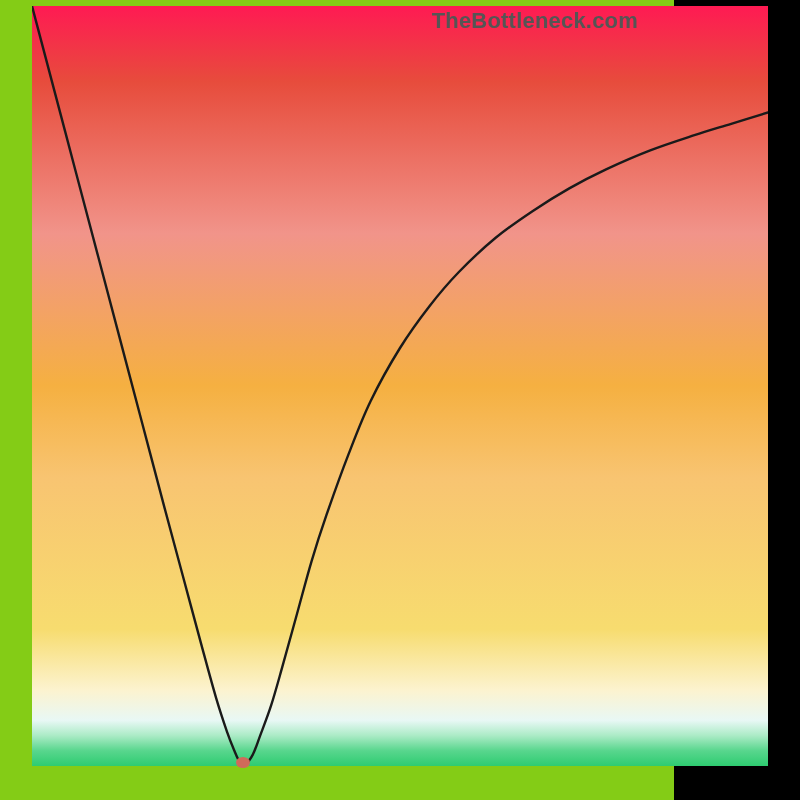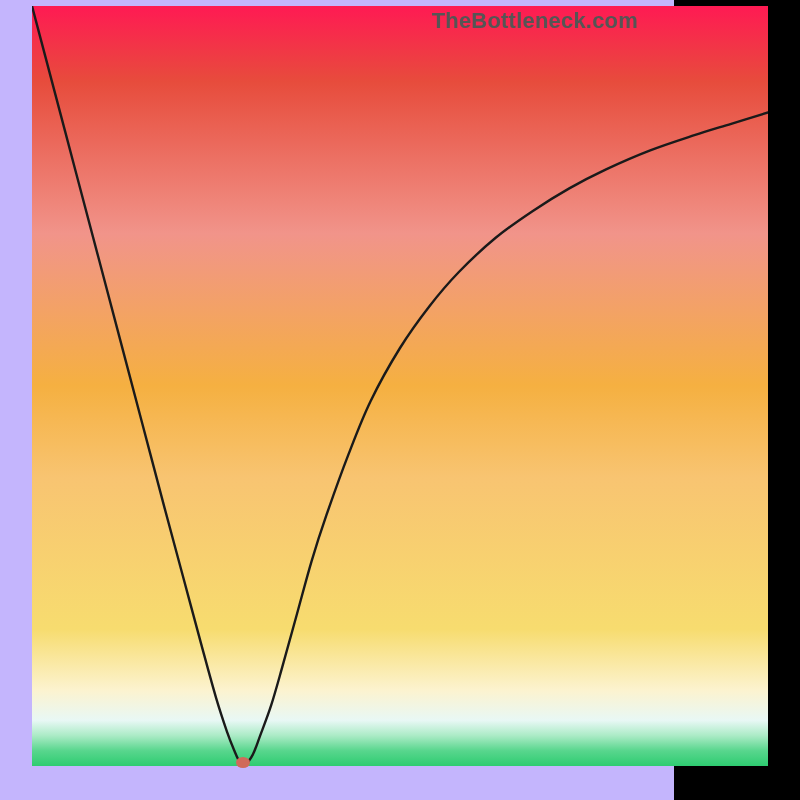--- a/index.html
+++ b/index.html
@@ -1,17 +1,17 @@
 <!DOCTYPE html>
 <html><head>
 <meta charset="utf-8">
 <style>
   * { margin: 0; padding: 0; box-sizing: border-box; }
   html, body { width: 800px; height: 800px; overflow: hidden; background: #000; }
-  .container { position: relative; width: 674px; height: 800px; background: #c4b5fd; }
+  .container { position: relative; width: 674px; height: 800px; background: #84cc16; }
   .plot-area {
     position: absolute;
     left: 32px;
     top: 6px;
     width: 736px;
     height: 760px;
     background: linear-gradient(to top,
       #2ecc71 0%,
       #58d68d 2%,
       #abebc6 4%,

